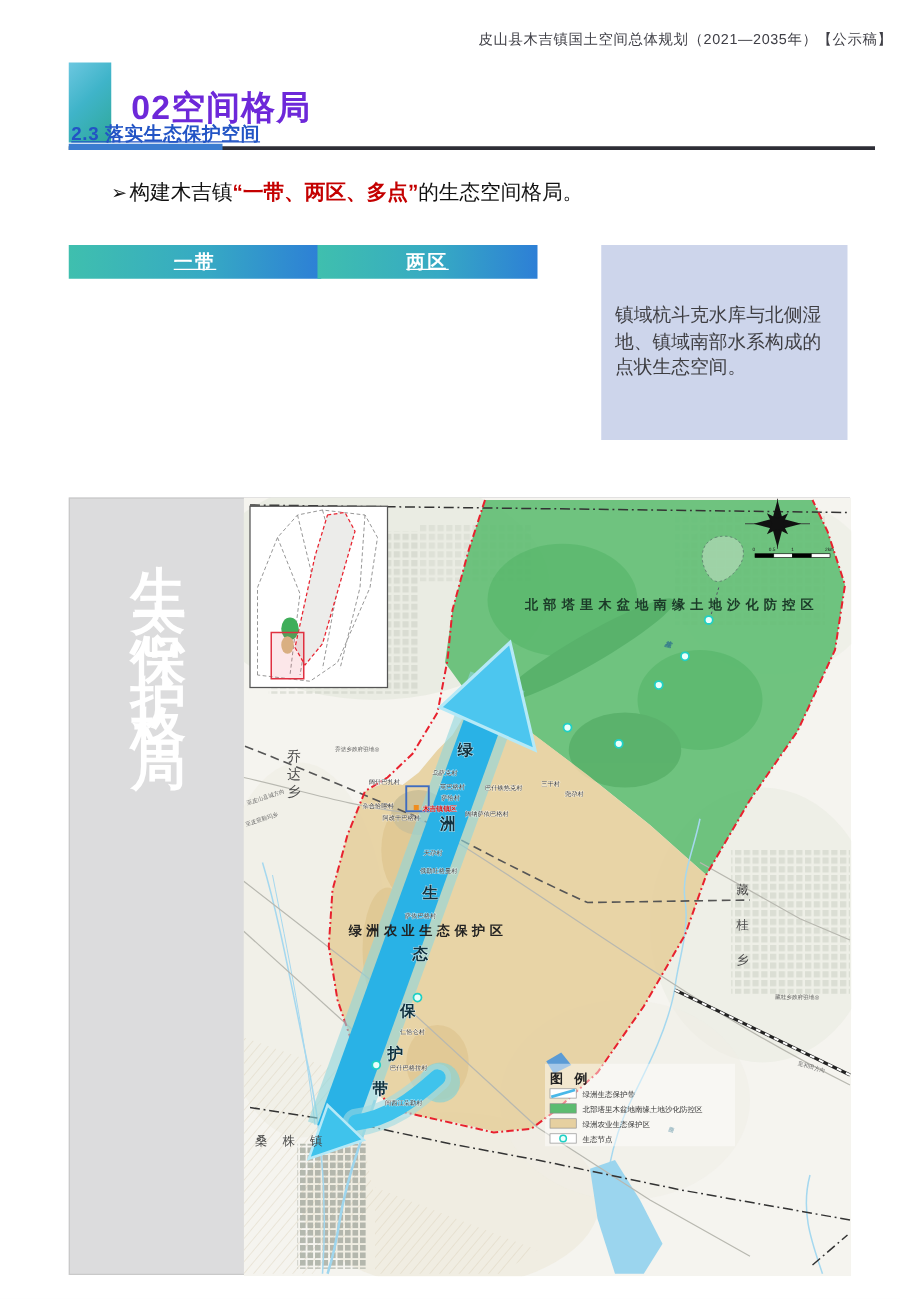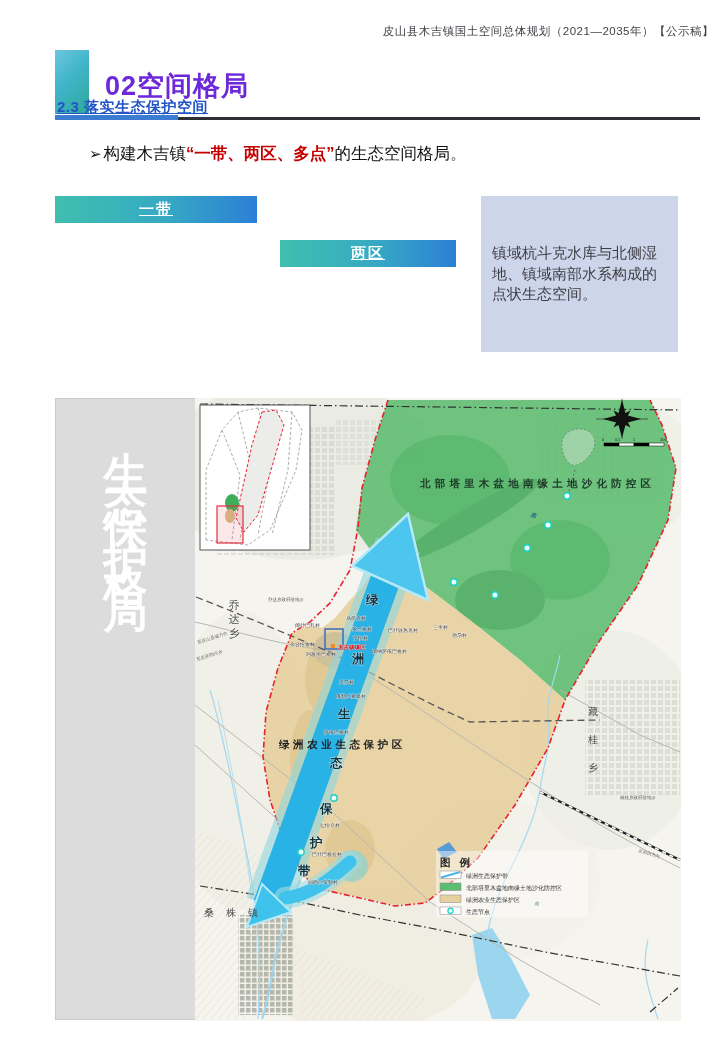--- a/index.html
+++ b/index.html
@@ -16,21 +16,21 @@
   .bullet{position:absolute;left:60px;top:143px;font-size:16.5px;color:#111;white-space:nowrap;margin-left:29px;}
   .bullet .mk{font-size:15px;margin-right:2px;}
   .bullet .hl{color:#c40000;font-weight:700;}
   
   .card{position:absolute;top:196px;}
   .card .hd{height:27px;display:flex;align-items:center;justify-content:center;
             background:linear-gradient(90deg,#3fbfae 0%,#36a9c4 55%,#2d7fd6 100%);
             color:#fff;font-size:15px;font-weight:700;letter-spacing:2px;text-decoration:underline;}
   .card .bd{height:156px;background:#cdd5eb;color:#3e3e42;font-size:15px;line-height:1.38;
             display:flex;align-items:center;padding:0 11px;box-sizing:border-box;}
-  .c1{left:55px;width:202px;} .c2{left:280px;width:176px;margin-top:44px;} .c3{left:481px;width:197px;}
+  .c1{left:55px;width:202px;} .c2{left:254px;width:176px;} .c3{left:481px;width:197px;}
   
   .map-wrap{position:absolute;left:55px;top:398px;width:625px;height:622px;background:#dcdcdd;
             border:1px solid #c9c9c9;box-sizing:border-box;}
   .side-title{position:absolute;left:0;top:18px;width:140px;text-align:center;
               writing-mode:vertical-lr;text-orientation:upright;
               font-size:44px;font-weight:700;color:#ffffff;letter-spacing:28px;line-height:140px;}
   .map-svg{position:absolute;left:139px;top:-1px;}
   
   text{font-family:"Liberation Sans","DejaVu Sans",sans-serif;}
   .v{font-size:5px;fill:#3a3a3a;paint-order:stroke;stroke:rgba(255,255,255,.65);stroke-width:.7px;}

